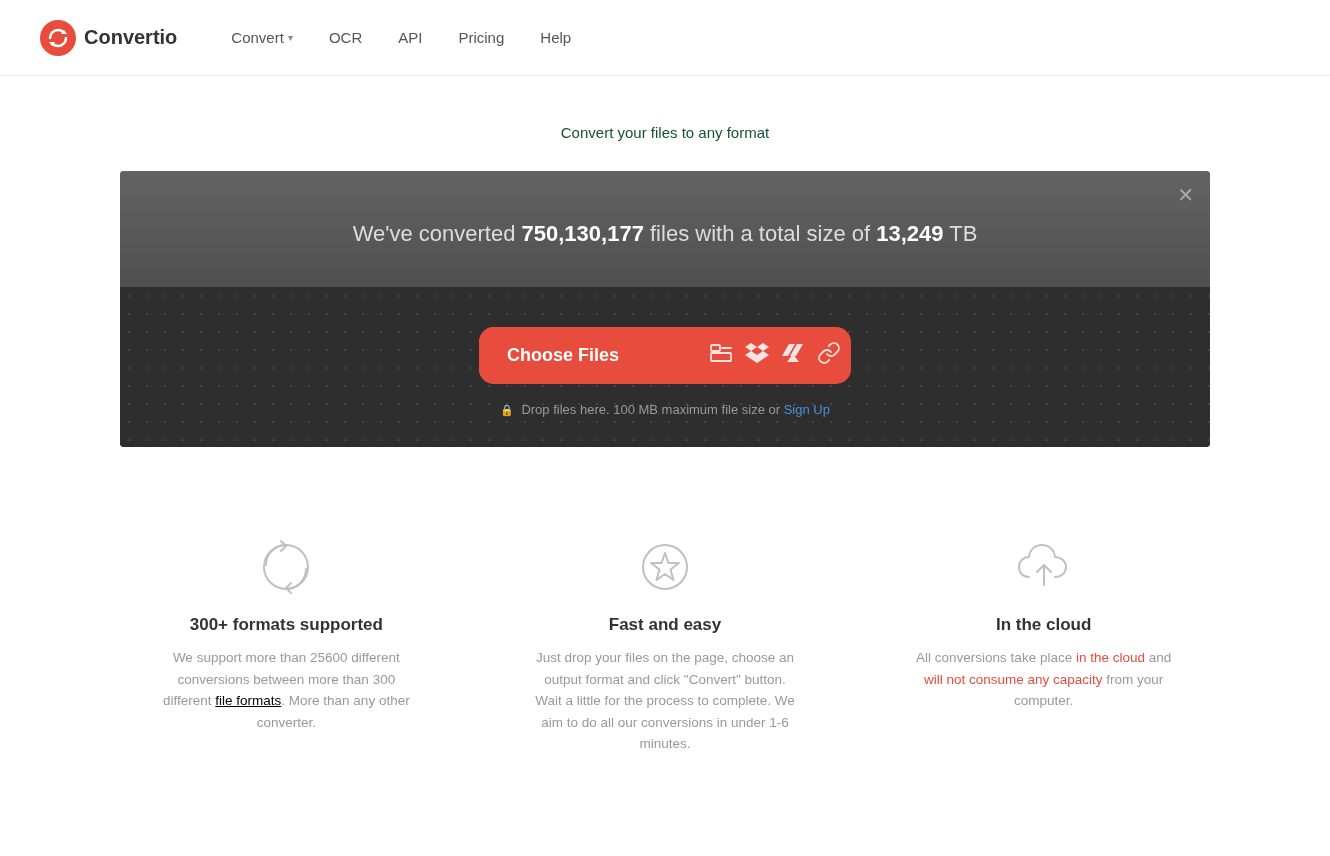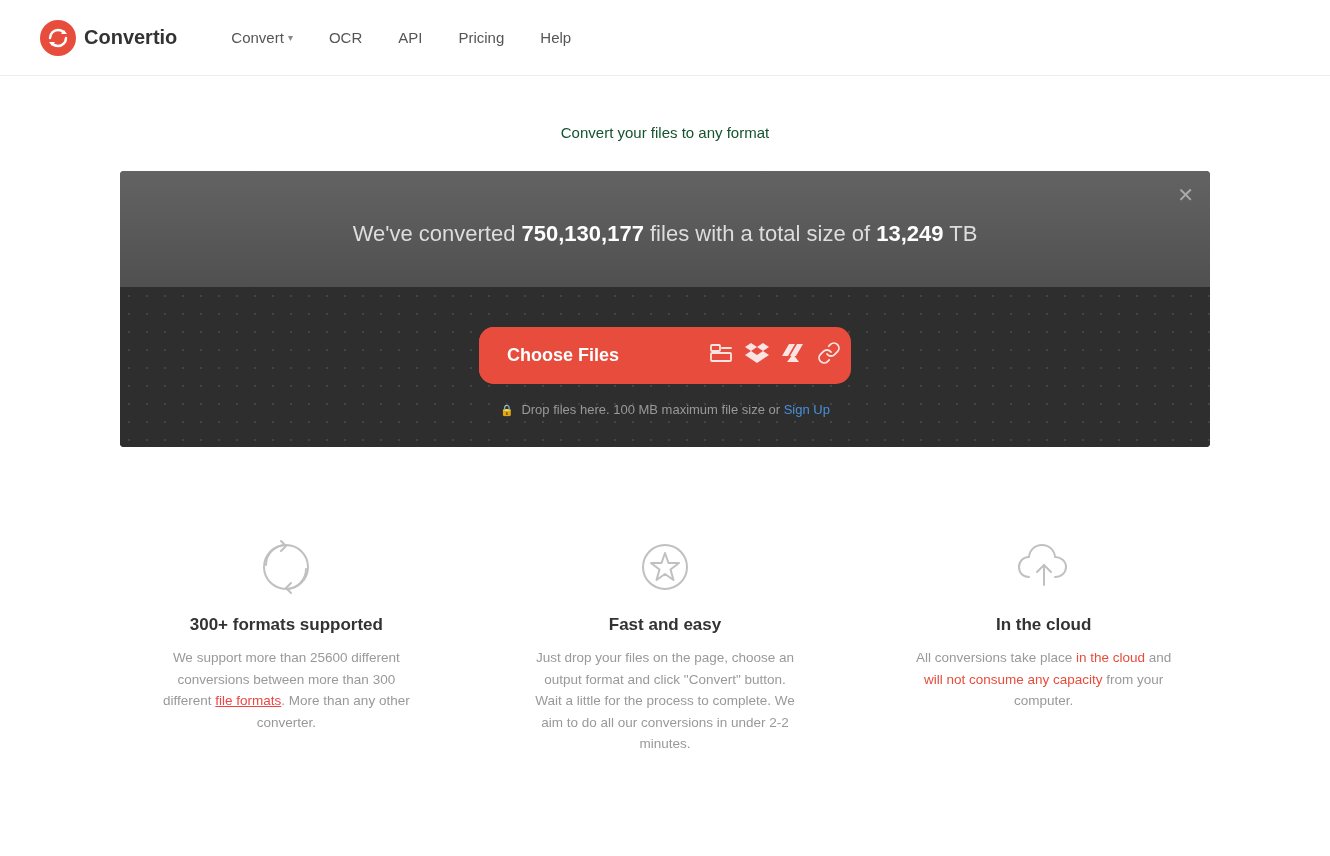--- a/index.html
+++ b/index.html
@@ -180,21 +180,21 @@
       font-weight: 600;
       color: #333;
       margin-bottom: 12px;
     }
     .feature-desc {
       font-size: 13.5px;
       color: #999;
       line-height: 1.6;
     }
     .feature-desc a {
-      color: #ef4444;
+      color: #000000;
       text-decoration: underline;
     }
     .feature-desc .highlight {
       color: #e74c3c;
     }
 
     
     .dot-pattern {
       background-image: radial-gradient(circle, #444 1px, transparent 1px);
       background-size: 18px 18px;
@@ -317,21 +317,21 @@
 
   <div class="feature">
     <div class="feature-icon">
       <svg viewBox="0 0 60 60" fill="none" stroke="#c0c0c0" stroke-width="2" stroke-linecap="round" stroke-linejoin="round">
         <circle cx="30" cy="30" r="22"></circle>
         <polygon points="30,16 33.5,26 44,26 35.5,32.5 38.5,43 30,37 21.5,43 24.5,32.5 16,26 26.5,26"></polygon>
       </svg>
     </div>
     <h3 class="feature-title">Fast and easy</h3>
     <p class="feature-desc">
-      Just drop your files on the page, choose an output format and click "Convert" button. Wait a little for the process to complete. We aim to do all our conversions in under 2-2 minutes.
+      Just drop your files on the page, choose an output format and click "Convert" button. Wait a little for the process to complete. We aim to do all our conversions in under 1-6 minutes.
     </p>
   </div>
 
   <div class="feature">
     <div class="feature-icon">
       <svg viewBox="0 0 60 60" fill="none" stroke="#c0c0c0" stroke-width="2" stroke-linecap="round" stroke-linejoin="round">
         <path d="M15 40 C9 40 5 36 5 30 C5 24 9.5 20 15 20 C15.5 13 21 8 28 8 C35 8 40.5 13 41 20 C46 20 52 23.5 52 30 C52 36 47 40 41 40"></path>
         <line x1="30" y1="28" x2="30" y2="48"></line>
         <polyline points="23,35 30,28 37,35"></polyline>
       </svg>

